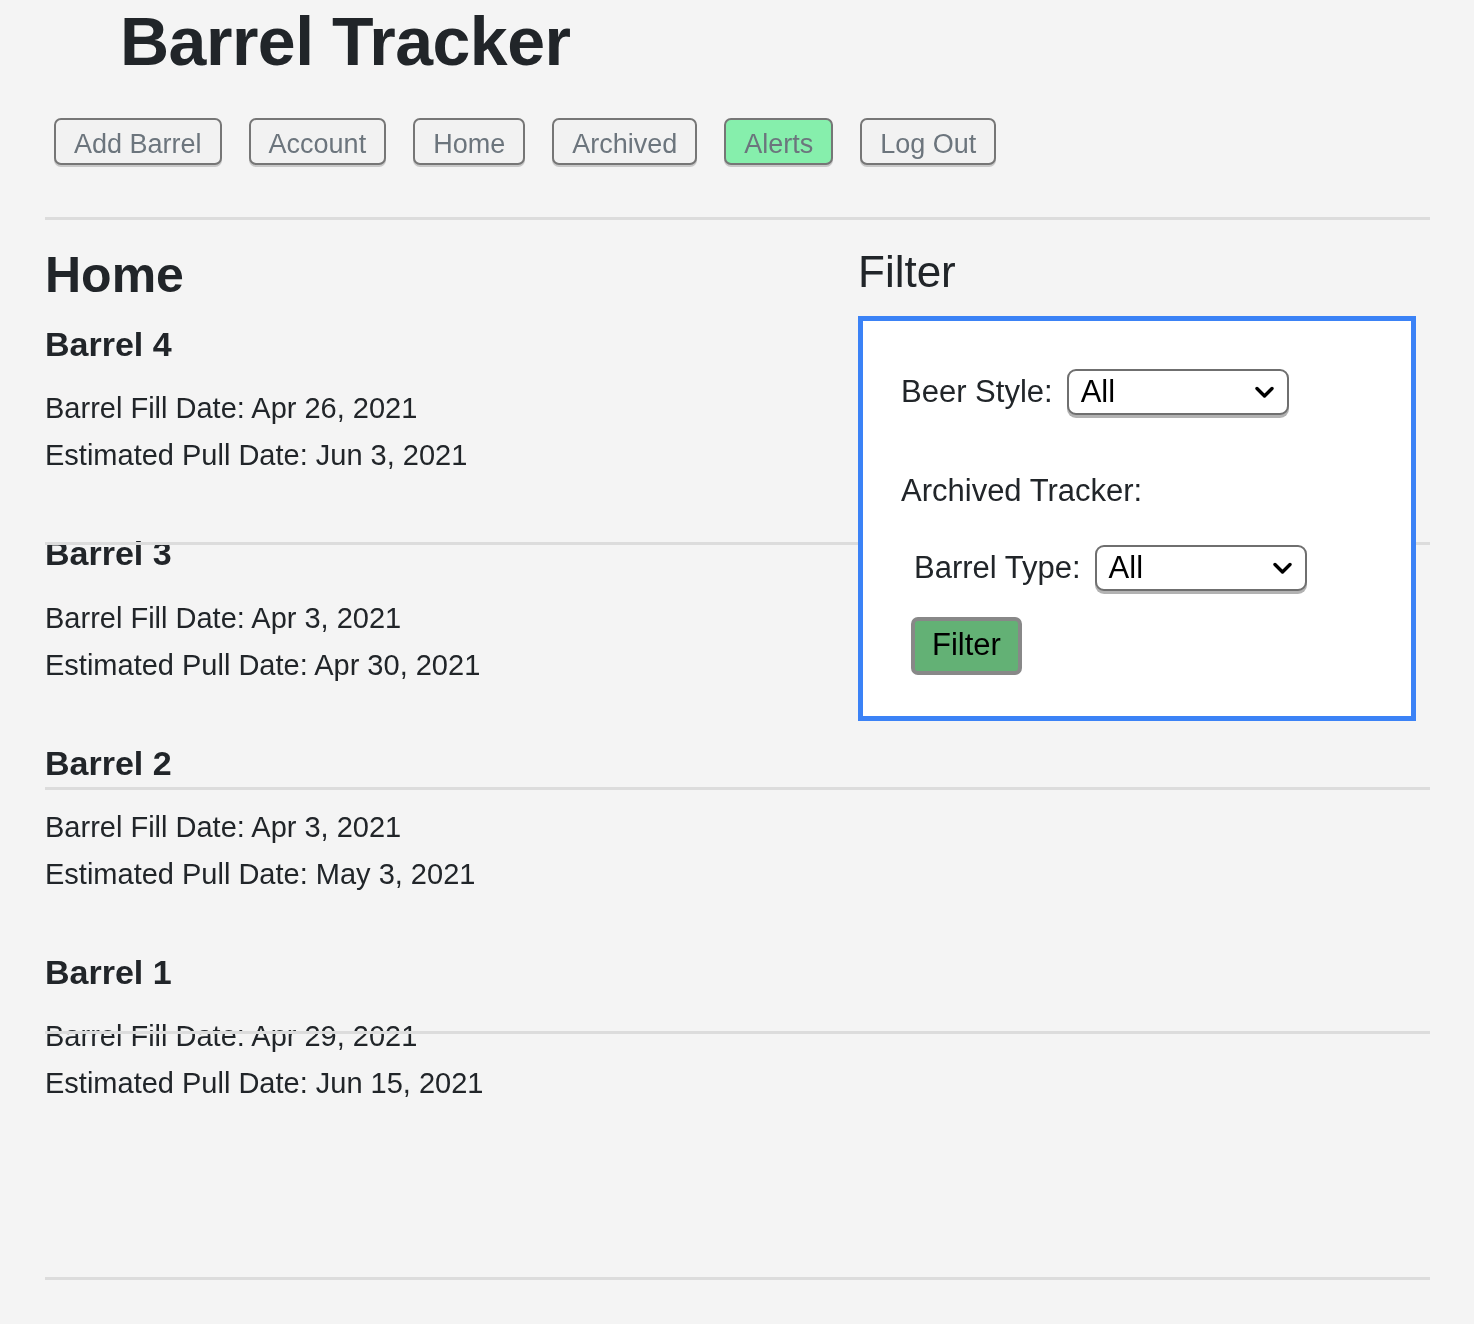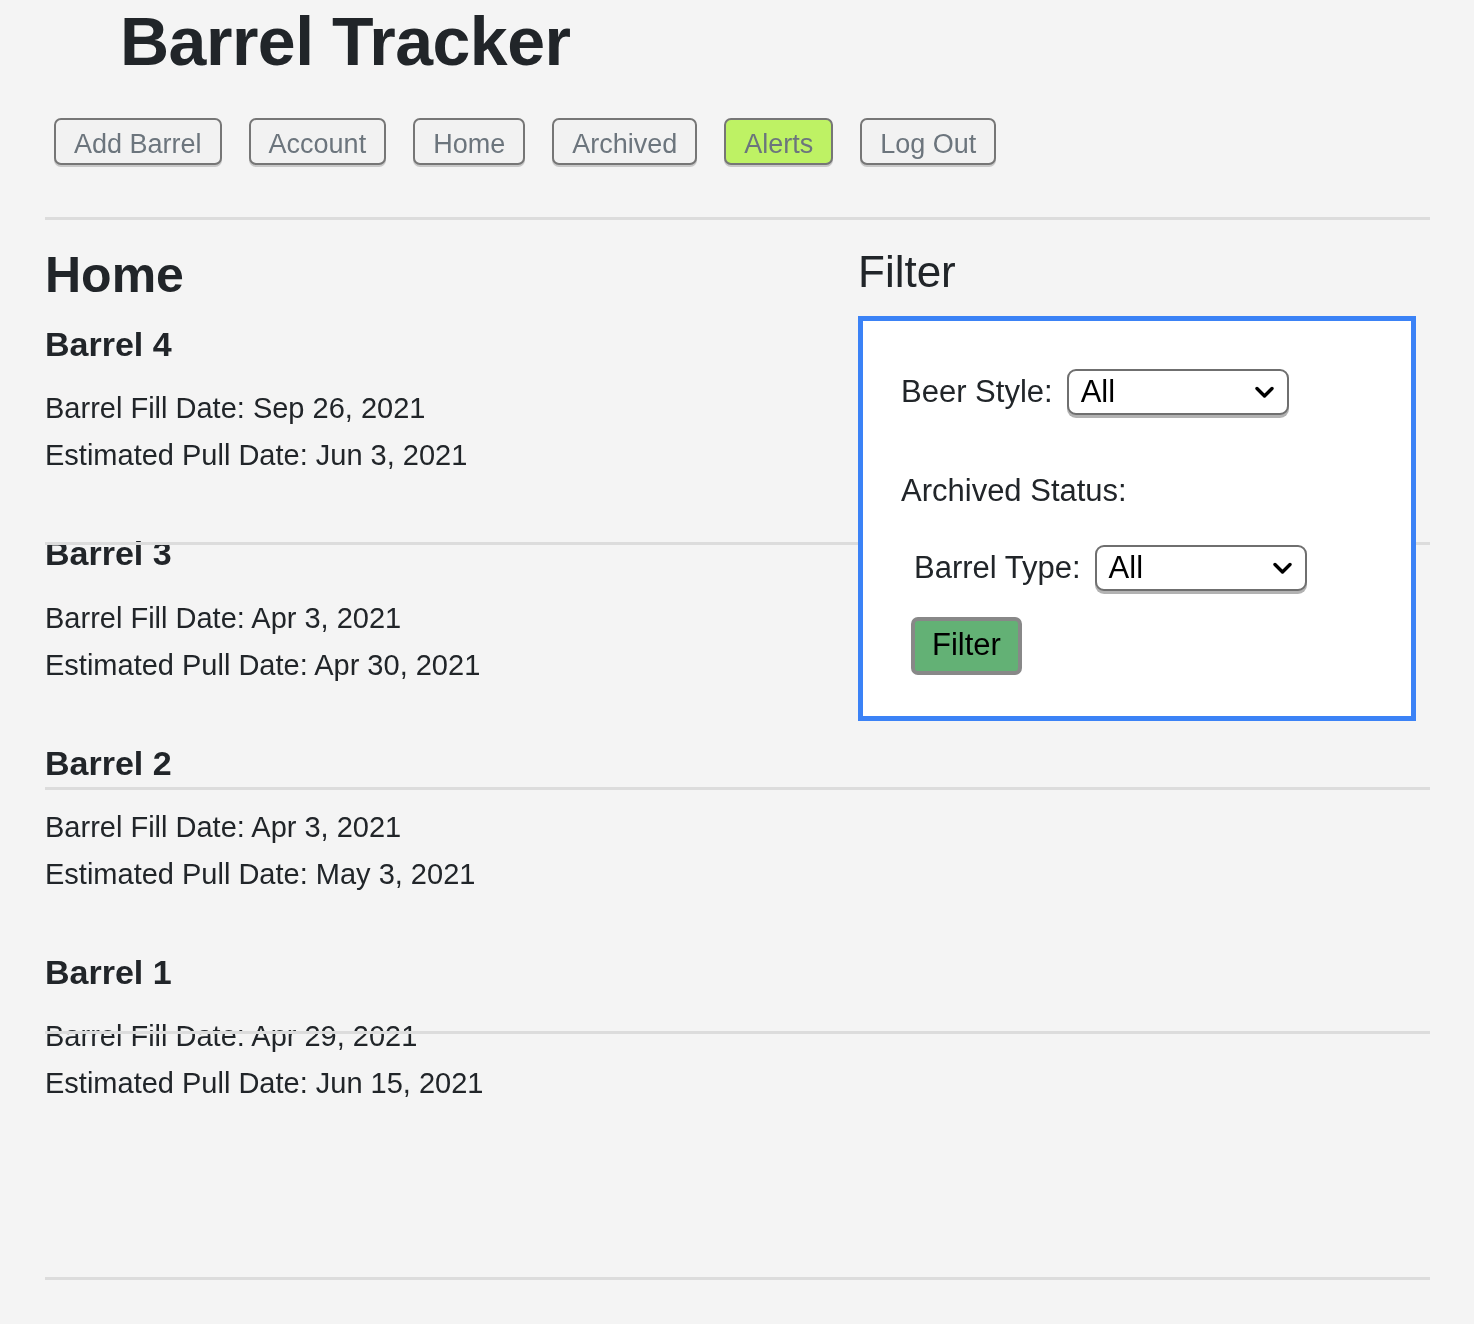--- a/index.html
+++ b/index.html
@@ -47,21 +47,21 @@
     color: #6c757d;
     background: #f2f2f2;
     border: 2px solid #767676;
     border-radius: 7px;
     padding: 11px 18px 5px 18px;
     box-shadow: 0 2px 0 0 rgba(0,0,0,0.18);
     cursor: pointer;
     white-space: nowrap;
   }
   .nav-btn.alert {
-    background: #bef264;
+    background: #86efac;
     border-color: #767676;
     color: #6c757d;
   }
 
   
   .top-rule {
     position: absolute;
     left: 45px;
     top: 217px;
     width: 1385px;
@@ -216,21 +216,21 @@
 </nav>
 
 <div class="top-rule"></div>
 
 <div class="main-col">
   <h2 class="section-heading">Home</h2>
 
   <ul class="barrel-list">
     <li class="barrel-item first">
       <h3 class="barrel-name">Barrel 4</h3>
-      <p class="barrel-line">Barrel Fill Date: Sep 26, 2021</p>
+      <p class="barrel-line">Barrel Fill Date: Apr 26, 2021</p>
       <p class="barrel-line">Estimated Pull Date: Jun 3, 2021</p>
     </li>
     <li class="barrel-item">
       <h3 class="barrel-name">Barrel 3</h3>
       <p class="barrel-line">Barrel Fill Date: Apr 3, 2021</p>
       <p class="barrel-line">Estimated Pull Date: Apr 30, 2021</p>
     </li>
     <li class="barrel-item">
       <h3 class="barrel-name">Barrel 2</h3>
       <p class="barrel-line">Barrel Fill Date: Apr 3, 2021</p>
@@ -258,21 +258,21 @@
       <span class="filter-label">Beer Style:</span>
       <div class="select-box select-style">
         <span>All</span>
         <svg class="chevron" viewBox="0 0 19 13">
           <path d="M2 2.5 L9.5 10 L17 2.5" fill="none" stroke="#000000" stroke-width="3.4" stroke-linecap="round" stroke-linejoin="round"></path>
         </svg>
       </div>
     </div>
 
     <div class="filter-row row-status">
-      <span class="filter-label">Archived Status:</span>
+      <span class="filter-label">Archived Tracker:</span>
     </div>
 
     <div class="filter-row row-type">
       <span class="filter-label">Barrel Type:</span>
       <div class="select-box select-type">
         <span>All</span>
         <svg class="chevron" viewBox="0 0 19 13">
           <path d="M2 2.5 L9.5 10 L17 2.5" fill="none" stroke="#000000" stroke-width="3.4" stroke-linecap="round" stroke-linejoin="round"></path>
         </svg>
       </div>

